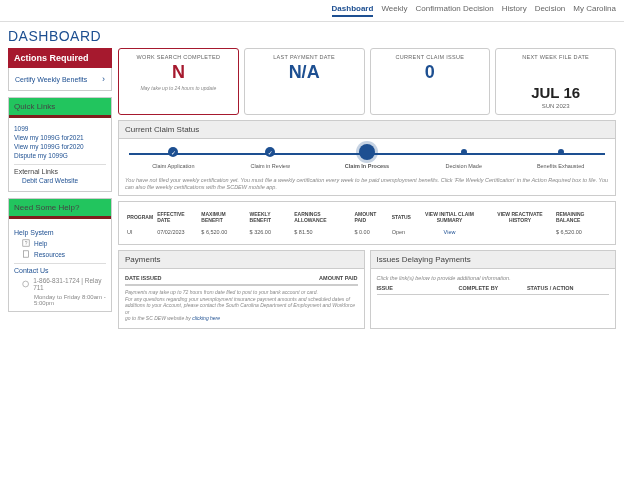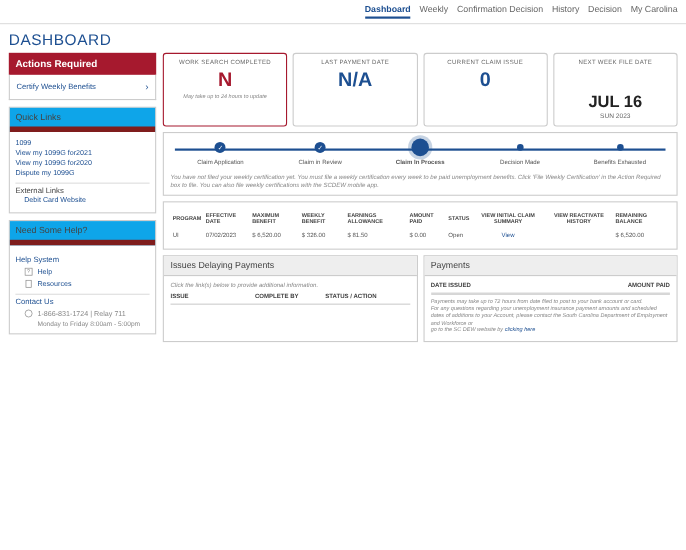--- a/index.html
+++ b/index.html
@@ -5,30 +5,30 @@
   * { box-sizing: border-box; margin: 0; padding: 0; font-family: Arial, sans-serif; }
   body { background: #fff; width: 624px; height: 500px; overflow: hidden; font-size: 7px; color: #333; }
   
   .topnav { display: flex; justify-content: flex-end; gap: 8px; padding: 4px 8px; border-bottom: 1px solid #ddd; }
   .topnav a { color: #666; font-size: 8px; text-decoration: none; cursor: pointer; }
   .topnav a.active { color: #1d4f91; font-weight: bold; border-bottom: 2px solid #1d4f91; padding-bottom: 2px; }
   
   .page-title { font-size: 14px; color: #1d4f91; font-weight: 500; padding: 6px 8px 0 8px; letter-spacing: 0.5px; }
   
   .layout { display: flex; gap: 6px; padding: 4px 8px 8px 8px; }
-  .left { width: 134px; flex-shrink: 0; }
+  .left { width: 104px; flex-shrink: 0; }
   .right { flex: 1; display: flex; flex-direction: column; gap: 5px; }
   
   
   .actions-req { background: #a6192e; color: #fff; padding: 5px 6px; font-weight: bold; font-size: 9px; }
   .action-item { border: 1px solid #ccc; border-top: none; padding: 6px; display: flex; justify-content: space-between; align-items: center; color: #1d4f91; font-size: 7px; cursor: pointer; }
   .arrow { color: #1d4f91; font-size: 9px; }
   
   .panel { border: 1px solid #ccc; margin-top: 6px; }
-  .panel-h { background: #0ea5e9; padding: 4px 5px; font-size: 8px; color: #444; border-bottom: 5px solid #7f1d1d; }
+  .panel-h { background: #22c55e; padding: 4px 5px; font-size: 8px; color: #444; border-bottom: 3px solid #7f1d1d; }
   .panel-b { padding: 5px; }
   .link { color: #1d4f91; font-size: 6.5px; display: block; margin: 2px 0; cursor: pointer; }
   .subhead { font-size: 7px; color: #444; margin: 5px 0 2px 0; border-top: 1px solid #ddd; padding-top: 3px; }
   .indent { padding-left: 8px; }
   .muted { color: #888; font-size: 6px; }
   .helpitem { display: flex; align-items: center; gap: 4px; margin: 3px 0; color: #1d4f91; font-size: 6.5px; }
   .helpitem svg { width: 8px; height: 8px; }
   
   
   .stats { display: flex; gap: 5px; }
@@ -163,20 +163,21 @@
         <div class="stat-v blue">0</div>
       </div>
       <div class="stat">
         <div class="stat-l">NEXT WEEK FILE DATE</div>
         <div class="stat-v black" style="font-size:15px;">JUL 16</div>
         <div class="stat-sub2">SUN 2023</div>
       </div>
     </div>
 
     <div class="section">
+      <div class="section-h">Current Claim Status</div>
       <div class="progress">
         <div class="pstep">
             <div class="pdot check"></div>
             <div class="plabel">Claim Application</div>
           </div>
         <div class="pstep">
             <div class="pdot check"></div>
             <div class="plabel">Claim in Review</div>
           </div>
         <div class="pstep">
@@ -223,40 +224,40 @@
             <td class="ctr"></td>
             <td>$ 6,520.00</td>
           </tr>
         </tbody>
           </table>
       </div>
     </div>
 
     <div class="twocol">
       <div class="section">
+        <div class="section-h">Payments</div>
+        <div class="section-b">
+          <div class="pay-head">
+            <span>DATE ISSUED</span>
+            <span>AMOUNT PAID</span>
+          </div>
+          <div class="pay-note">
+            <span>Payments may take up to 72 hours from date filed to post to your bank account or card.</span><br>
+            <span>For any questions regarding your unemployment insurance payment amounts and scheduled dates of additions to your Account, please contact the South Carolina Department of Employment and Workforce or</span><br>
+            <span>go to the SC DEW website by </span><a>clicking here</a>
+          </div>
+        </div>
+      </div>
+      <div class="section">
         <div class="section-h">Issues Delaying Payments</div>
         <div class="section-b">
           <div class="issue-note">Click the link(s) below to provide additional information.</div>
           <div class="issue-head">
             <span>ISSUE</span>
             <span>COMPLETE BY</span>
             <span>STATUS / ACTION</span>
           </div>
         </div>
       </div>
-      <div class="section">
-        <div class="section-h">Payments</div>
-        <div class="section-b">
-          <div class="pay-head">
-            <span>DATE ISSUED</span>
-            <span>AMOUNT PAID</span>
-          </div>
-          <div class="pay-note">
-            <span>Payments may take up to 72 hours from date filed to post to your bank account or card.</span><br>
-            <span>For any questions regarding your unemployment insurance payment amounts and scheduled dates of additions to your Account, please contact the South Carolina Department of Employment and Workforce or</span><br>
-            <span>go to the SC DEW website by </span><a>clicking here</a>
-          </div>
-        </div>
-      </div>
     </div>
 
   </div>
 </div>
 
 </body></html>

